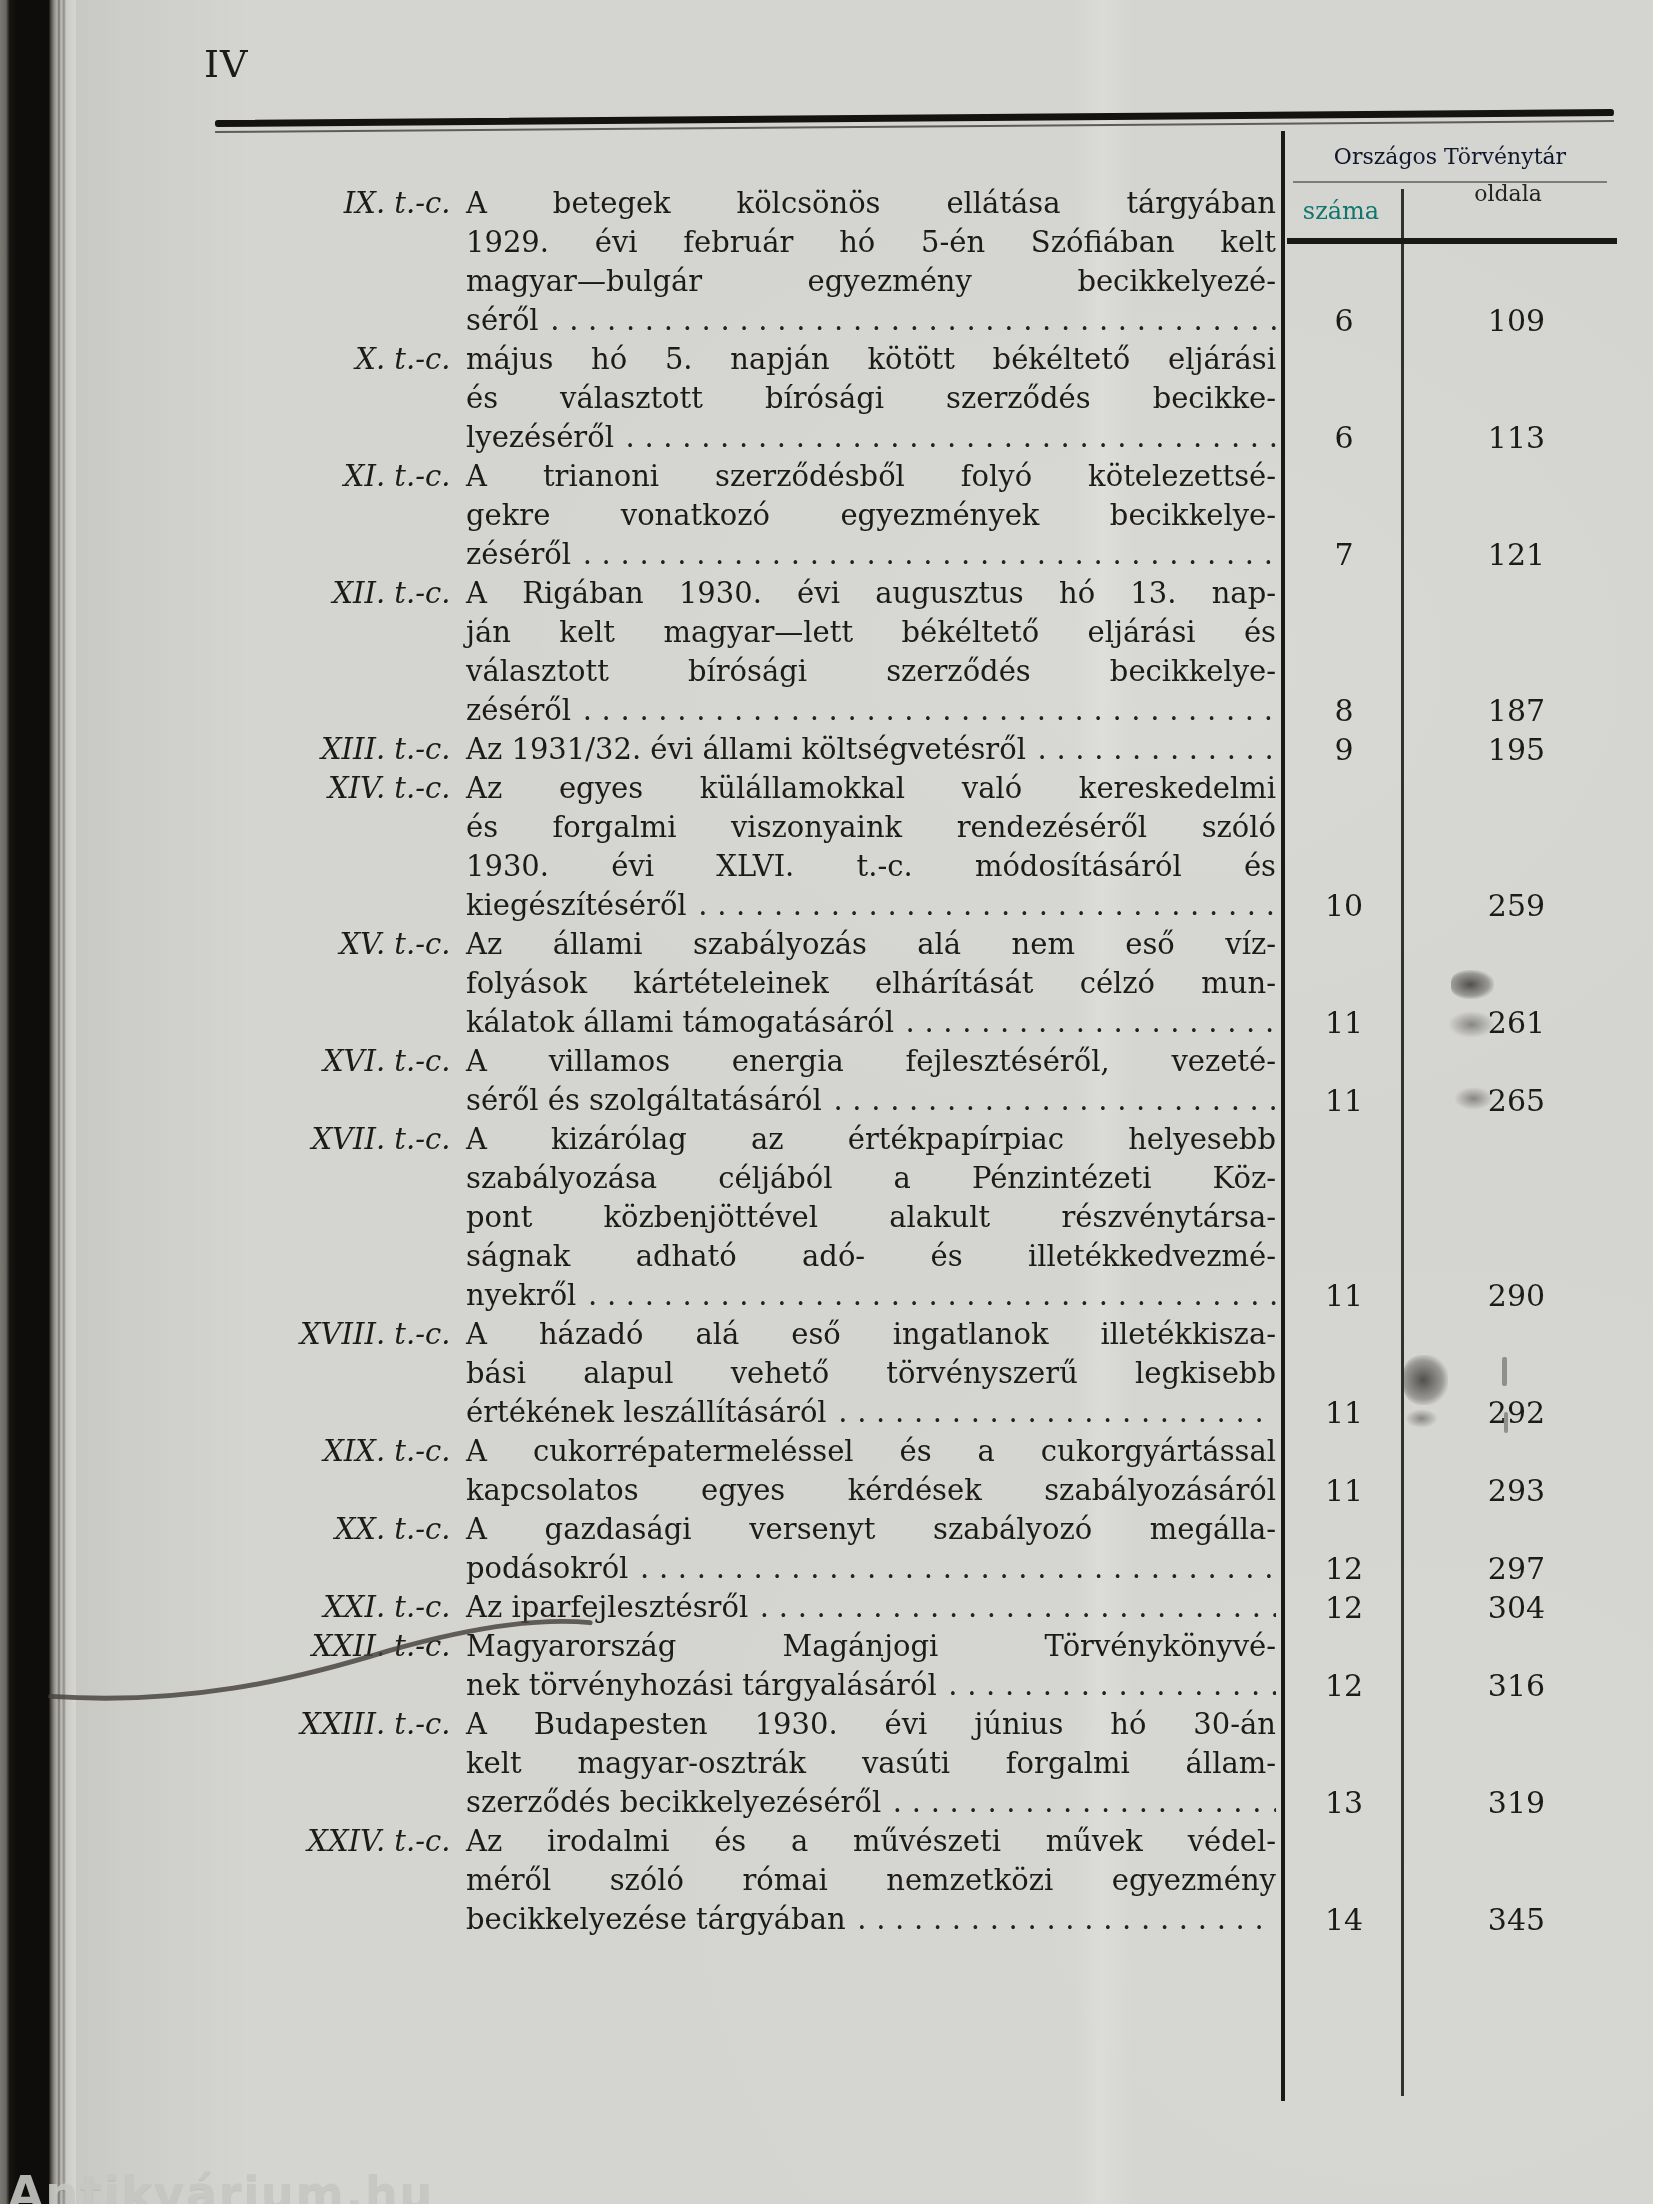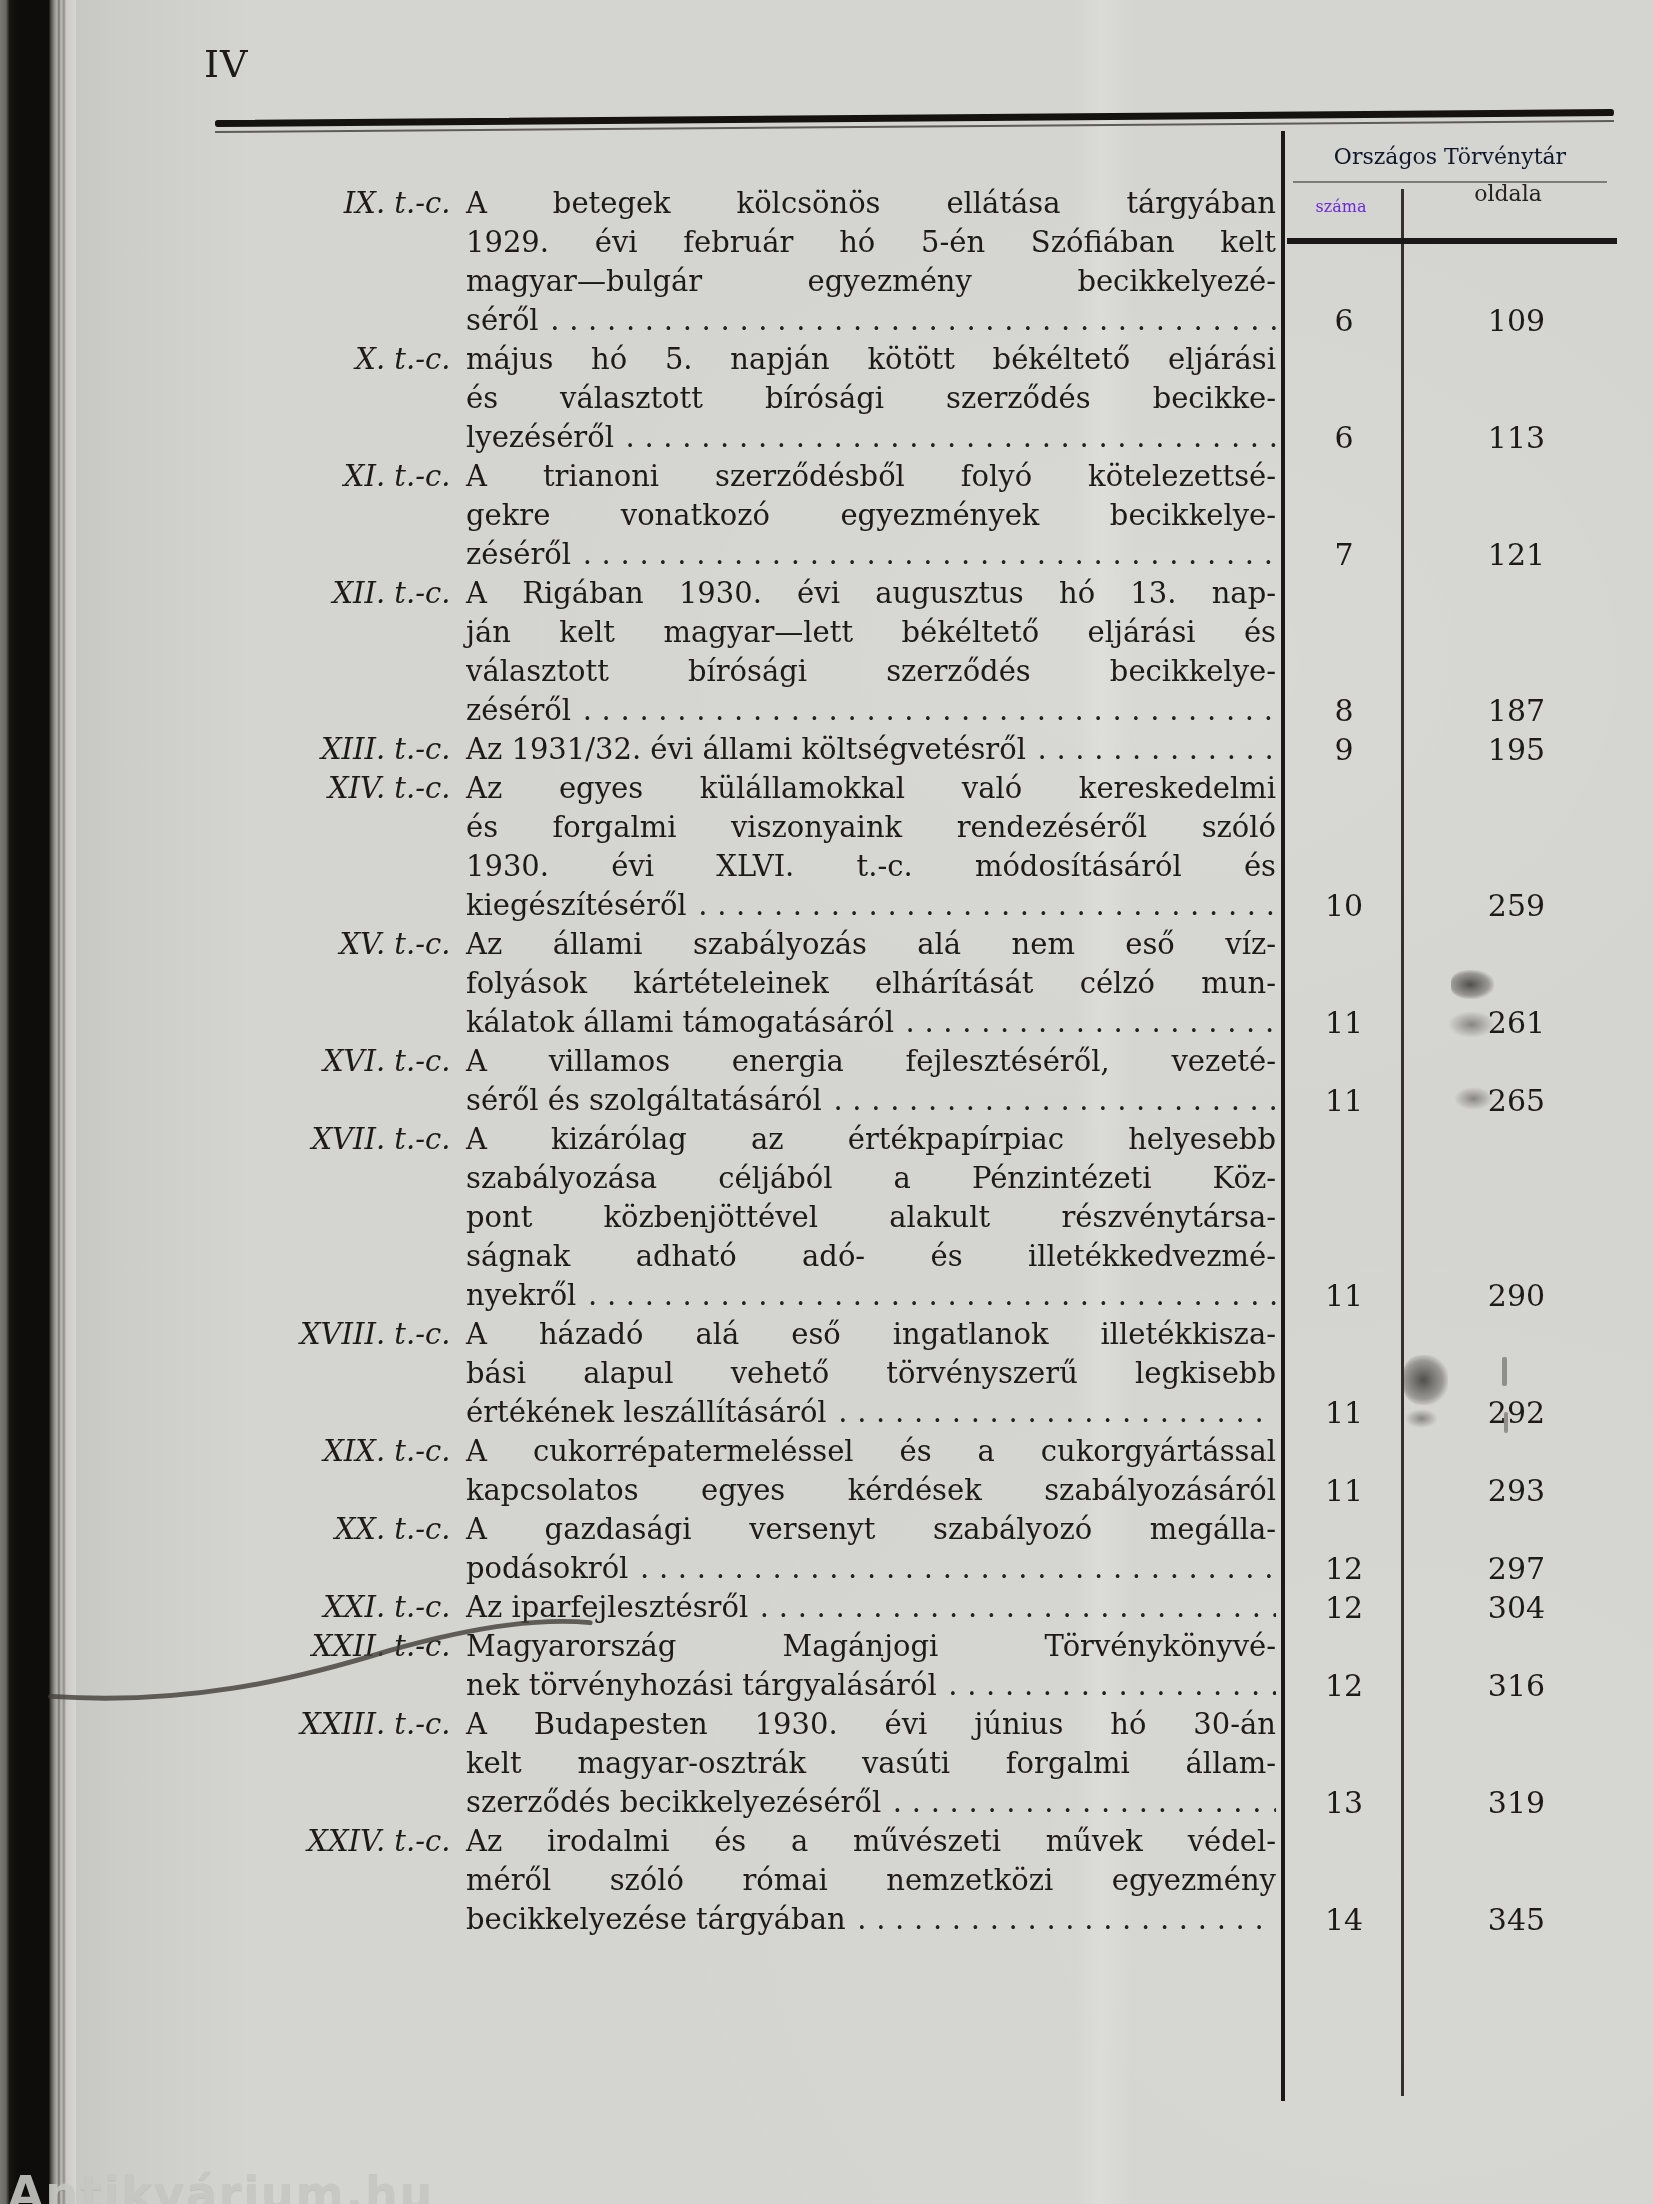--- a/index.html
+++ b/index.html
@@ -29,21 +29,21 @@
   
   .rule-top{position:absolute;left:215px;top:120px;width:1399px;transform:rotate(-0.45deg);transform-origin:left center;}
   .rule-top .r1{height:6.8px;background:#151310;border-radius:2.9px;}
   .rule-top .r2{height:1.9px;margin-top:3.9px;background:#5e5c58;}
   
   .vline1{position:absolute;left:1281px;top:131px;width:3.9px;height:1970px;background:#1b1a18;}
   .vline2{position:absolute;left:1401px;top:189px;width:2.9px;height:1907px;background:#33312e;}
   .hline-thin{position:absolute;left:1293px;top:181px;width:314px;height:1.9px;background:#7e7c78;}
   .hline-thick{position:absolute;left:1287px;top:238px;width:330px;height:5.8px;background:#1a1917;}
   .tbl-span{position:absolute;left:1291px;top:144px;width:318px;text-align:center;font-size:22px;color:#0f172a;}
-  .tbl-col1{position:absolute;left:1281px;top:197px;width:120px;text-align:center;font-size:16px;color:#6d28d9;}
+  .tbl-col1{position:absolute;left:1281px;top:197px;width:120px;text-align:center;font-size:24px;color:#0f766e;}
   .tbl-col2{position:absolute;left:1404px;top:181px;width:208px;text-align:center;font-size:22px;color:#252320;}
   
   #entries{position:absolute;left:223px;top:184px;width:1397px;font-size:29px;line-height:39px;}
   .entry{display:grid;grid-template-columns:243px 810px 136px 209px;}
   .entry-label{grid-column:1;align-self:start;text-align:right;padding-right:15.5px;white-space:nowrap;font-style:italic;}
   .entry-text{grid-column:2;}
   .tline{text-align:justify;text-align-last:justify;}
   .tlast{display:flex;}
   .tlast .t{white-space:pre;}
   .tlast .dots{flex:1;overflow:hidden;white-space:nowrap;letter-spacing:9.7px;margin-left:11.6px;color:#242220;}

